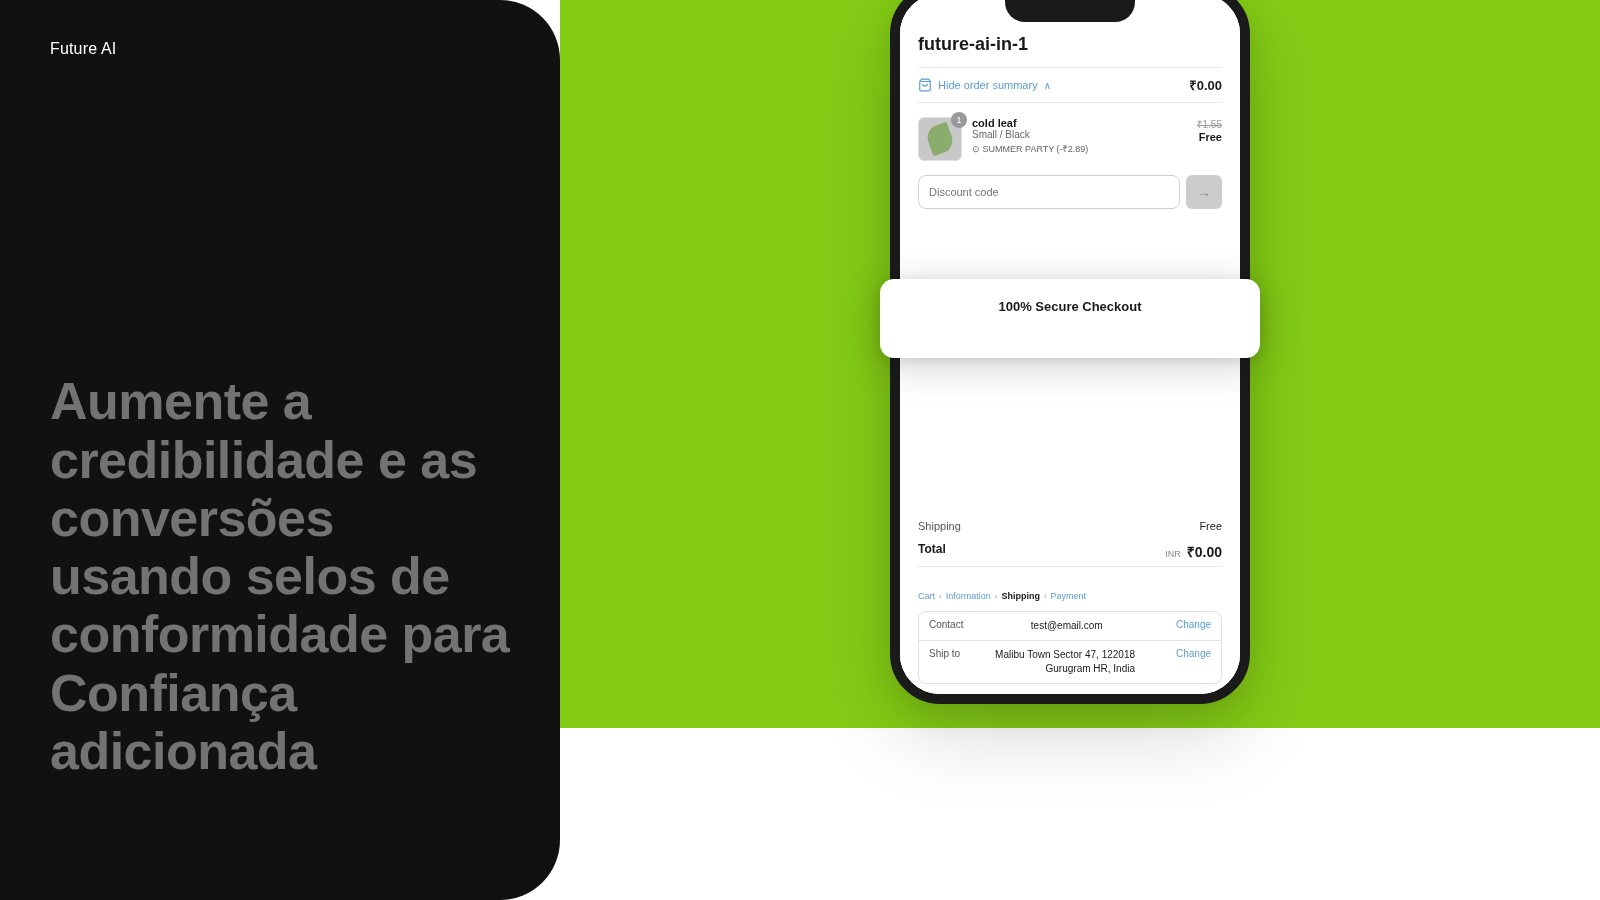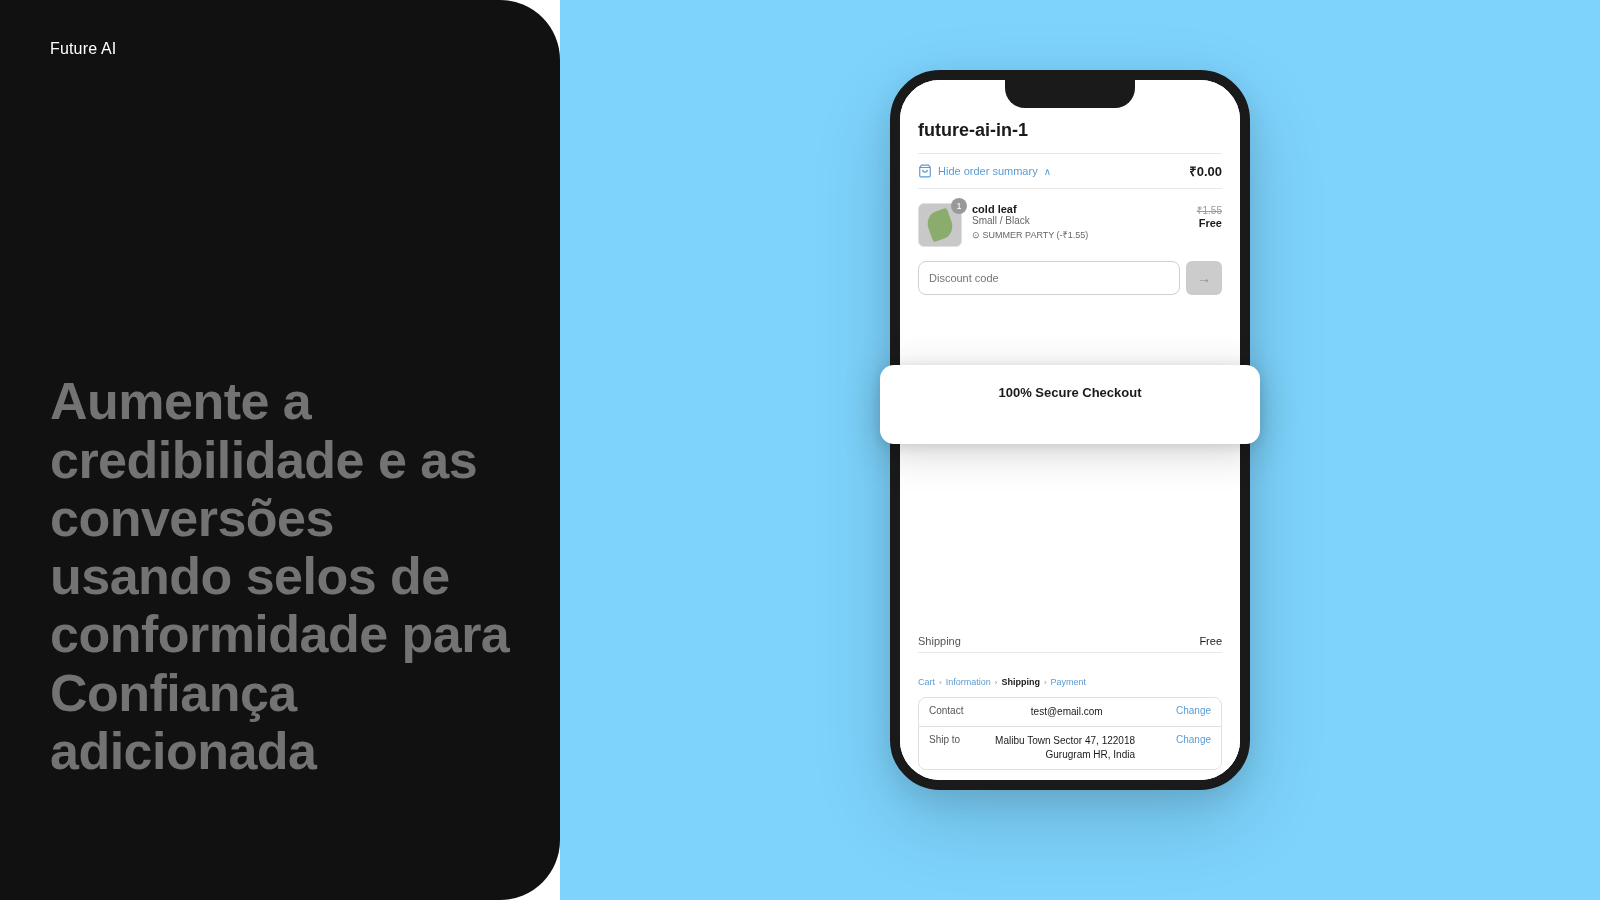--- a/index.html
+++ b/index.html
@@ -40,22 +40,22 @@
       font-size: 52px;
       font-weight: 700;
       line-height: 1.12;
       color: #737373;
       letter-spacing: -0.01em;
     }
 
     
     .right-panel {
       flex: 1;
-      height: 900px;
-      background: #7dd3fc;
+      height: 728px;
+      background: #84cc16;
       display: flex;
       align-items: center;
       justify-content: center;
       position: relative;
     }
 
     
     .phone-container {
       position: relative;
       width: 380px;
@@ -460,21 +460,21 @@
               <div class="item-img">
                 <div class="leaf-shape"></div>
               </div>
               <div class="item-badge">1</div>
             </div>
             <div class="item-details">
               <div class="item-name">cold leaf</div>
               <div class="item-variant">Small / Black</div>
               <div class="item-discount">
                 <span style="font-size:9px;">⊙</span>
-                <span>SUMMER PARTY (-₹1.55)</span>
+                <span>SUMMER PARTY (-₹2.89)</span>
               </div>
             </div>
             <div class="item-price">
               <div class="price-original">₹1.55</div>
               <div class="price-final">Free</div>
             </div>
           </div>
 
           <div class="discount-input-row">
             <input class="discount-input" type="text" placeholder="Discount code" style="">
@@ -484,20 +484,27 @@
           </div>
 
         </div>
 
         <div style="height: 130px; background:#fff;"></div>
 
         <div class="phone-bottom">
           <div class="summary-row">
             <span class="summary-label">Shipping</span>
             <span class="summary-value">Free</span>
+          </div>
+          <div class="summary-row total">
+            <span class="summary-label">Total</span>
+            <span class="summary-value">
+              <span class="total-small">INR</span>
+              <span>₹0.00</span>
+            </span>
           </div>
 
           <div class="breadcrumb">
             <span style="color:#5b9bd5;">Cart</span>
             <span class="breadcrumb-sep">›</span>
             <span style="color:#5b9bd5;">Information</span>
             <span class="breadcrumb-sep">›</span>
             <span class="breadcrumb-active">Shipping</span>
             <span class="breadcrumb-sep">›</span>
             <span style="color:#5b9bd5;">Payment</span>

